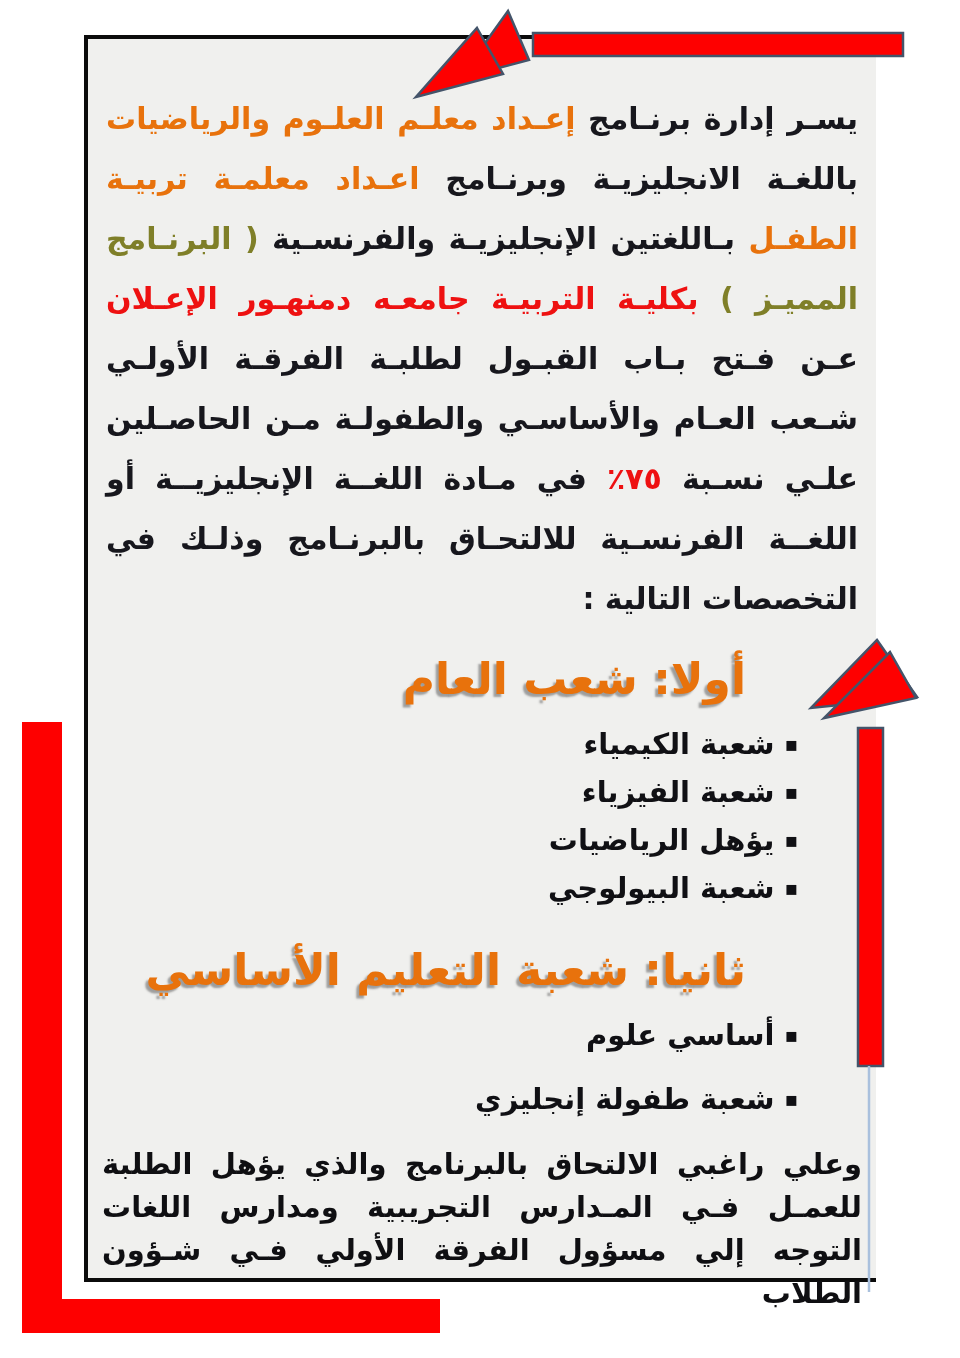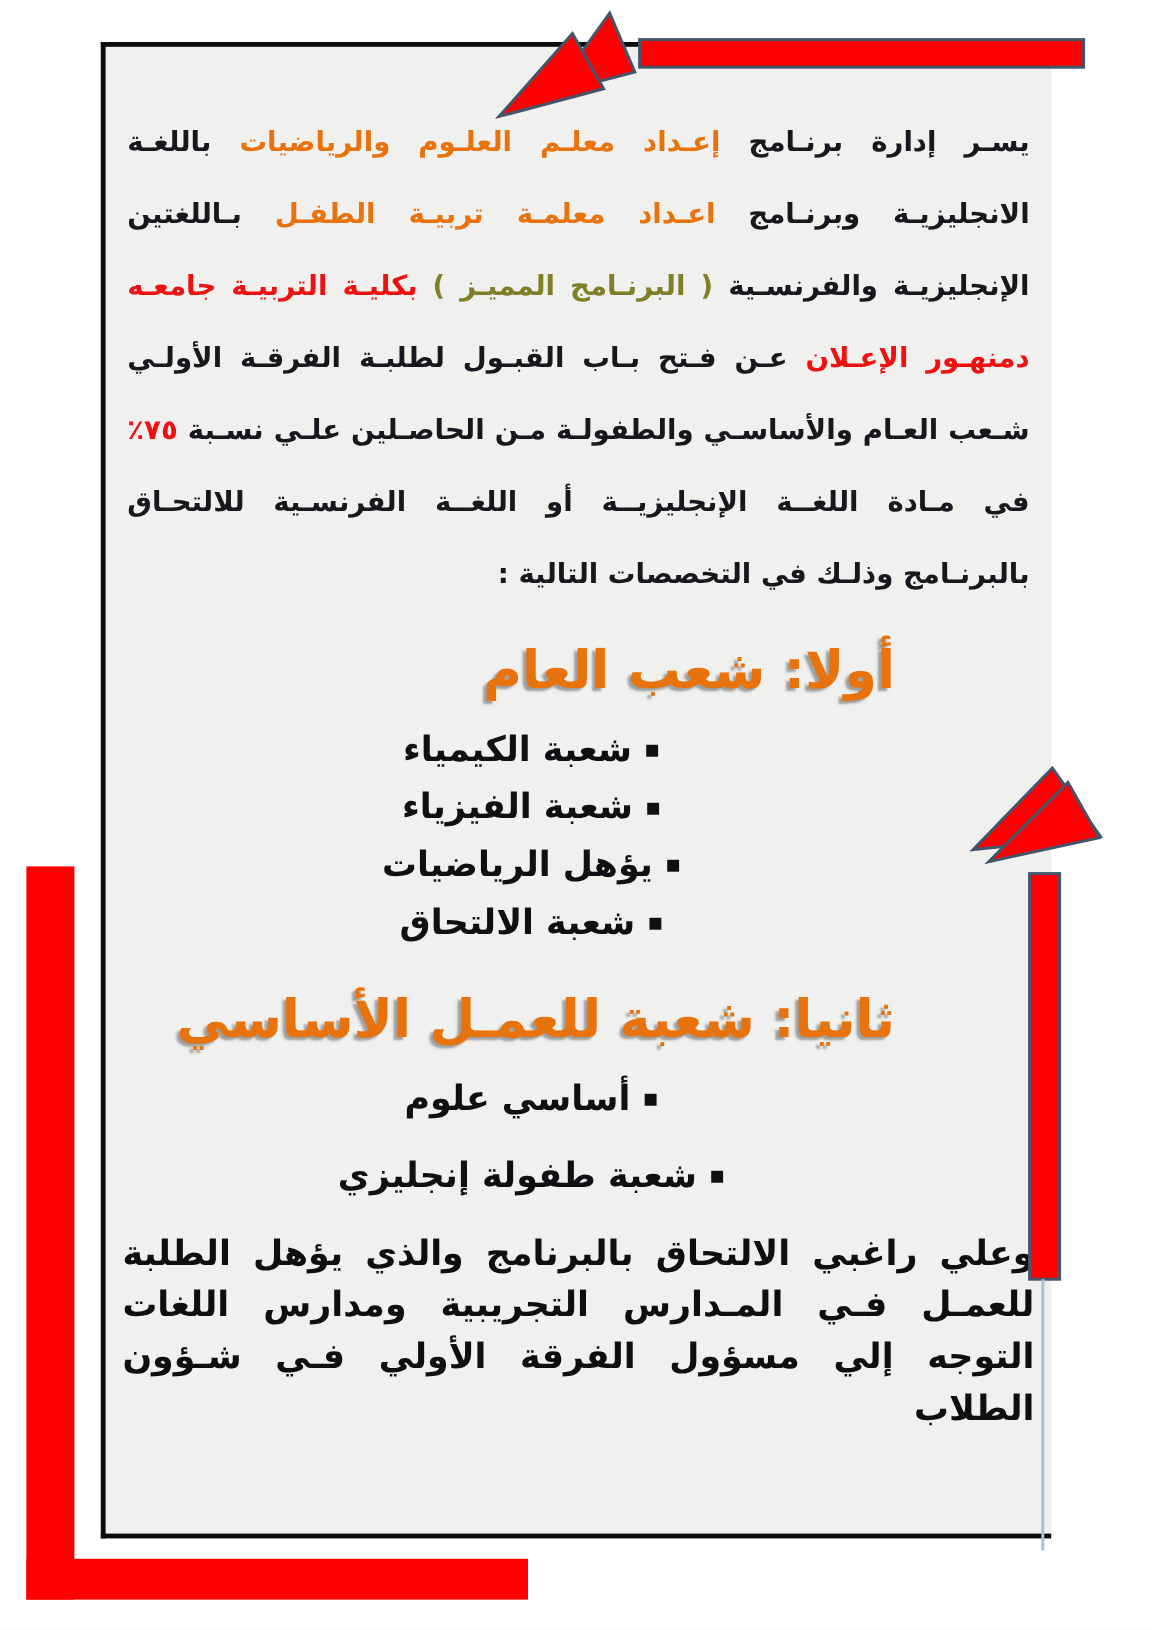--- a/index.html
+++ b/index.html
@@ -11,41 +11,41 @@
   
   .sheet{
     position:absolute;left:84px;top:35px;width:792px;height:1247px;
     box-sizing:border-box;
     background:#f0f0ee;
     border:4px solid #0b0b0b;border-right:none;
   }
   
   .intro{
     margin:50px 18px 0 18px;
-    font-size:23px;font-weight:bold;line-height:60px;
+    font-size:30px;font-weight:bold;line-height:60px;
     text-align:justify;
     color:#17171d;
   }
   .c-dark{color:#17171d;}
   .c-orange{color:#e8720c;}
   .c-red{color:#ee1111;}
   .c-olive{color:#7f7f28;}
   
   .sec-title{
     margin:24px 0 0 0;padding-right:130px;
     font-size:44px;font-weight:bold;line-height:1.2;
     color:#e8720c;
     text-shadow:-3px 3px 2px rgba(130,130,130,.75);
   }
   
   ul.spec-list{
     list-style:none;margin:16px 0 0 0;padding:0 78px 0 0;
   }
   ul.spec-list li{
-    font-size:29px;font-weight:bold;line-height:45px;color:#101014;text-align:center;
+    font-size:29px;font-weight:bold;line-height:45px;color:#101014;
   }
   ul.spec-list li::before{
     content:"▪";font-size:20px;margin-left:10px;position:relative;top:-3px;
   }
   
   .note{
     margin:18px 14px 0 14px;
     font-size:29px;font-weight:bold;line-height:43px;
     text-align:justify;color:#0f0f12;
   }
@@ -71,24 +71,24 @@
     <span class="c-dark"> عـن فـتح بـاب القبـول لطلبـة الفرقـة الأولـي شـعب العـام والأساسـي والطفولـة مـن الحاصـلين علـي نسـبة </span>
     <span class="c-red">٧٥٪</span>
     <span class="c-dark"> في مـادة اللغــة الإنجليزيــة أو اللغــة الفرنسـية للالتحـاق بالبرنـامج وذلـك في التخصصات التالية :</span>
   </p>
 
   <h2 class="sec-title">أولا: شعب العام</h2>
   <ul class="spec-list">
     <li>شعبة الكيمياء</li>
     <li>شعبة الفيزياء</li>
     <li>يؤهل الرياضيات</li>
-    <li>شعبة الالتحاق</li>
+    <li>شعبة البيولوجي</li>
   </ul>
 
-  <h2 class="sec-title" style="margin-top:30px">ثانيا: شعبة للعمـل الأساسي</h2>
+  <h2 class="sec-title" style="margin-top:30px">ثانيا: شعبة التعليم الأساسي</h2>
   <ul class="spec-list">
     <li>أساسي علوم</li>
   </ul>
 
   <ul class="spec-list">
     <li>شعبة طفولة إنجليزي</li>
   </ul>
 
   <p class="note">وعلي راغبي الالتحاق بالبرنامج والذي يؤهل الطلبة للعمـل فـي المـدارس التجريبية ومدارس اللغات التوجه إلي مسؤول الفرقة الأولي فـي شـؤون الطلاب</p>
 

